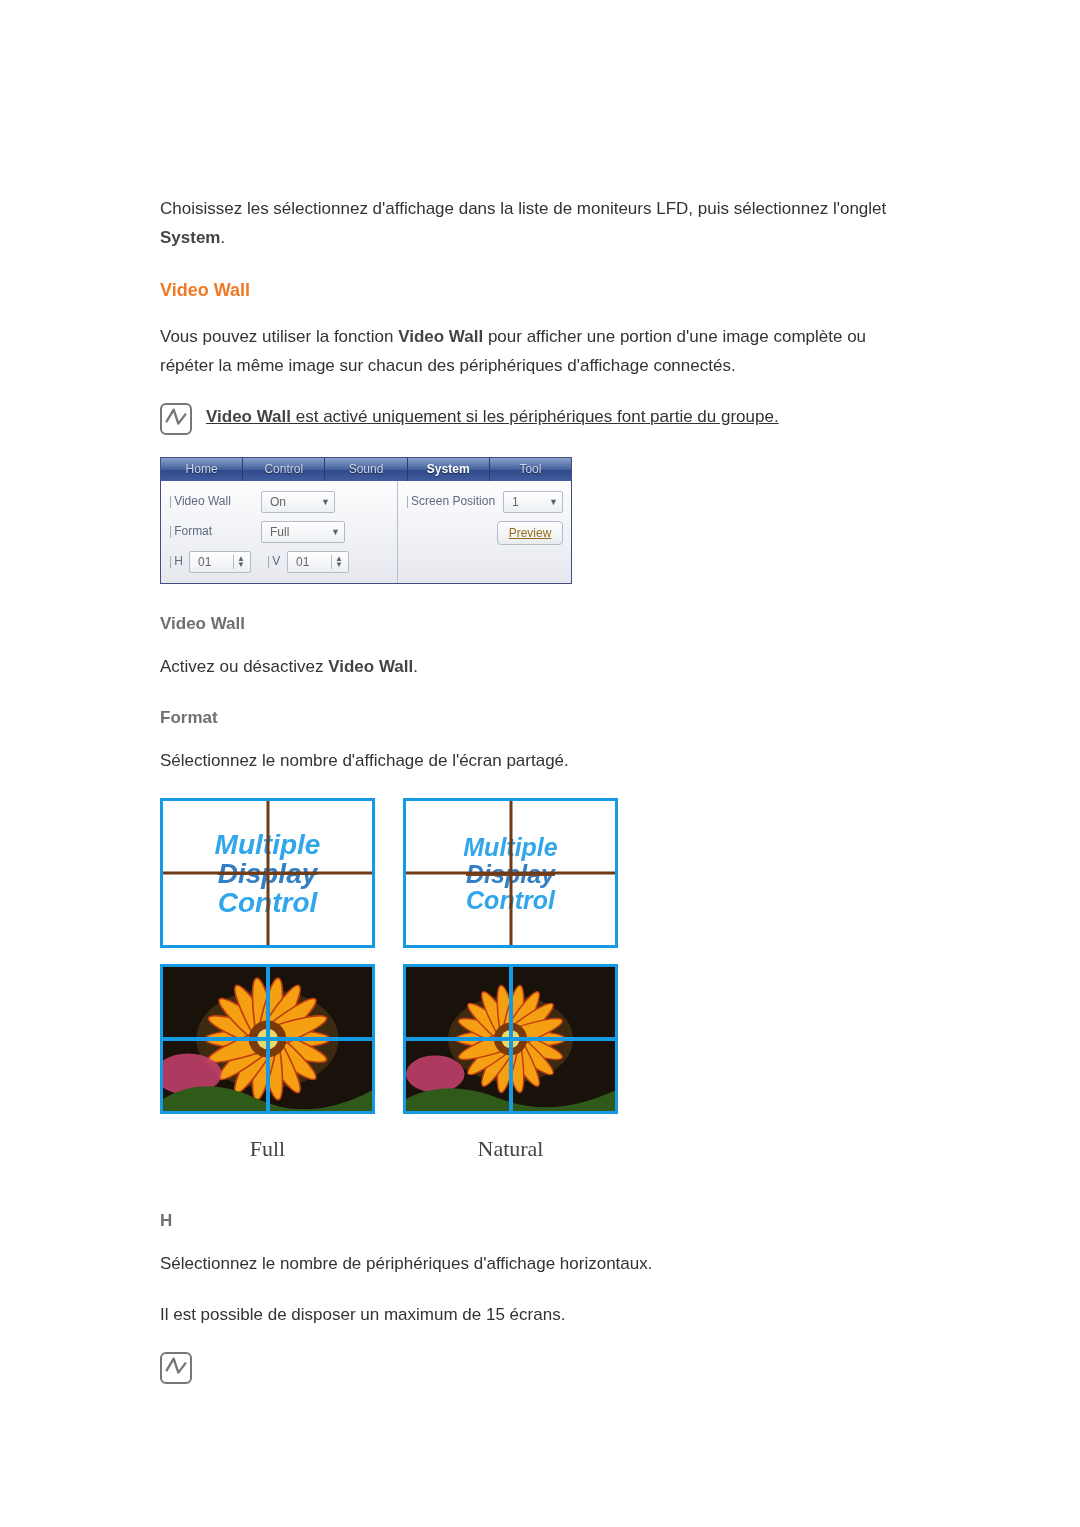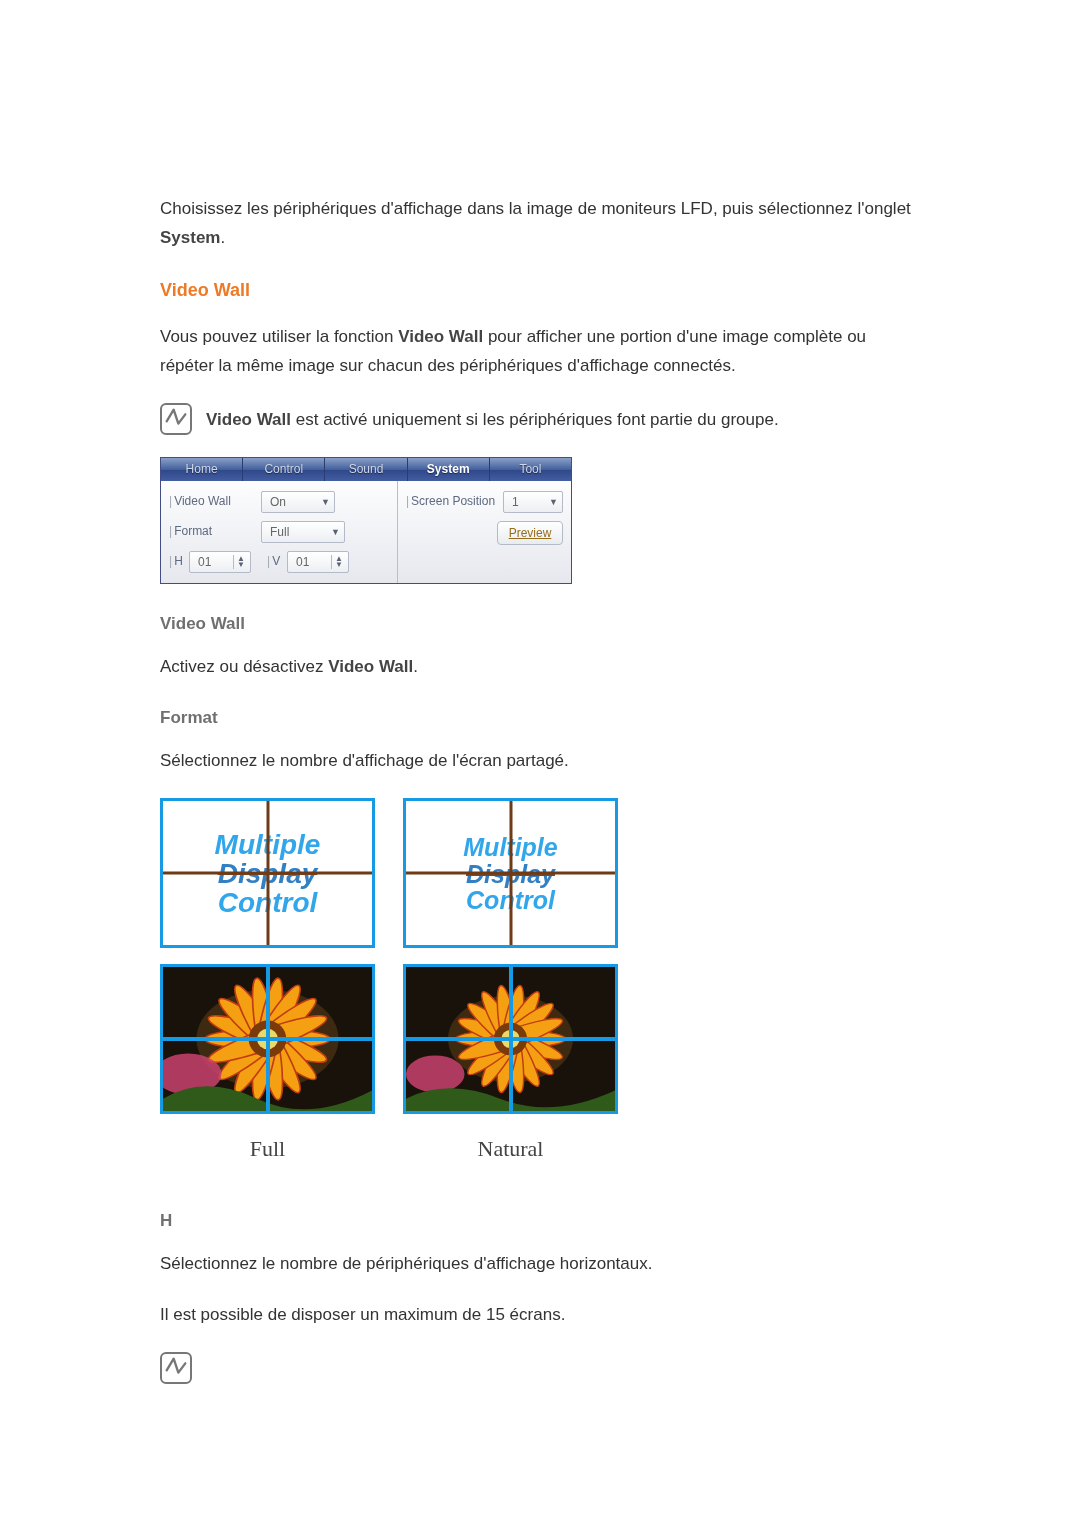--- a/index.html
+++ b/index.html
@@ -30,23 +30,24 @@
   h4.grey{
     color:#707070;
     font-weight:bold;
     font-size:17px;
     margin:0 0 14px 0;
   }
   p{margin:0 0 22px 0;}
   b{color:#444;}
   .note-row{
     display:flex;
-    align-items:flex-end;
+    align-items:flex-start;
     gap:14px;
     margin:0 0 22px 0;
+    text-decoration:underline;
   }
   .note-row p{margin:0; flex:1;}
   .note-icon{
     flex:0 0 28px;
     width:28px;height:28px;
     border:2px solid #777;
     border-radius:6px;
     color:#777;
     position:relative;
   }
@@ -174,21 +175,21 @@
     font-size:22px;color:#444;text-align:center;
   }
 </style>
 </head>
 <body>
 
 <div class="page">
 
 
   <p>
-    <span>Choisissez les périphériques d'affichage dans la image de moniteurs LFD, puis sélectionnez l'onglet </span><b>System</b><span>.</span>
+    <span>Choisissez les sélectionnez d'affichage dans la liste de moniteurs LFD, puis sélectionnez l'onglet </span><b>System</b><span>.</span>
   </p>
 
   <h3 class="sub">Video Wall</h3>
 
   <p>
     <span>Vous pouvez utiliser la fonction </span><b>Video Wall</b><span> pour afficher une portion d'une image complète ou répéter la même image sur chacun des périphériques d'affichage connectés.</span>
   </p>
 
   <div class="note-row">
     <div class="note-icon">

